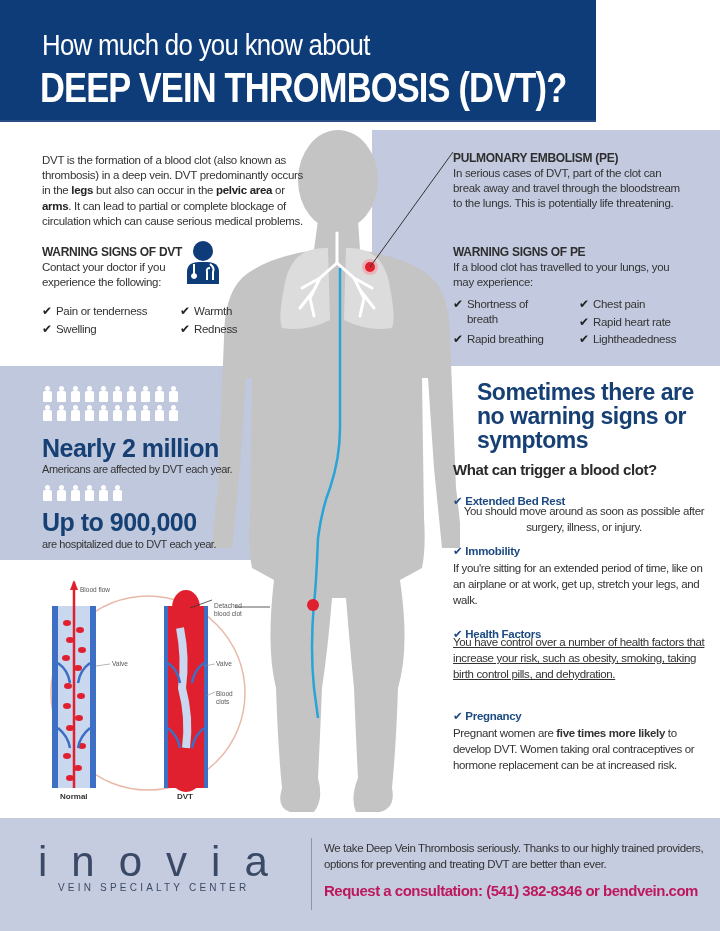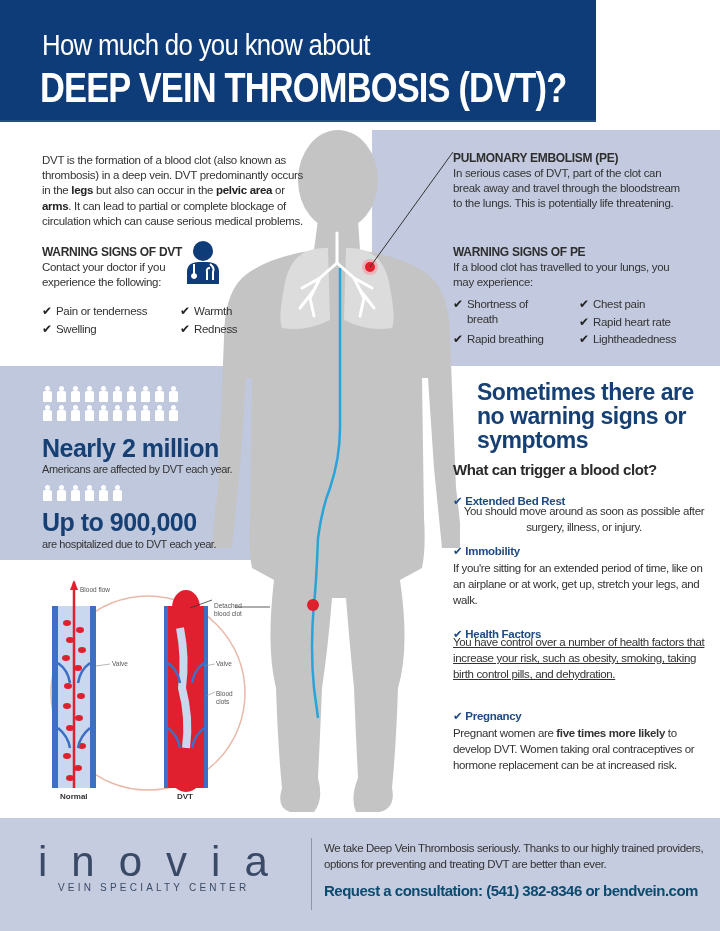--- a/index.html
+++ b/index.html
@@ -70,21 +70,21 @@
   .t1h { left: 453px; top: 487px; margin-top: 7px; } .t1t { left: 453px; top: 503px; text-align: center; }
   .t2h { left: 453px; top: 544px; } .t2t { left: 453px; top: 560px; }
   .t3h { left: 453px; top: 618px; margin-top: 9px; } .t3t { left: 453px; top: 634px; text-decoration: underline; }
   .t4h { left: 453px; top: 709px; } .t4t { left: 453px; top: 725px; }
 
   
   .logo-word { left: 38px; top: 838px; font-size: 42px; color: #3a4a66; letter-spacing: 24px; font-family: "Liberation Sans", sans-serif; white-space: nowrap; font-weight: normal; }
   .logo-sub { left: 58px; top: 882px; font-size: 10px; color: #3a4a66; letter-spacing: 3.2px; white-space: nowrap; }
   .footer-divider { left: 311px; top: 838px; width: 1px; height: 72px; background: #8d96ad; }
   .footer-text { left: 324px; top: 840px; width: 380px; font-size: 11.5px; line-height: 16px; color: #333; letter-spacing: -0.4px; }
-  .footer-cta { left: 324px; top: 882px; font-size: 15px; font-weight: bold; color: #0c4a6e; letter-spacing: -0.5px; white-space: nowrap; }
+  .footer-cta { left: 324px; top: 882px; font-size: 15px; font-weight: bold; color: #be185d; letter-spacing: -0.5px; white-space: nowrap; }
 </style>
 </head>
 <body>
 
 <div class="abs header">
   <div class="line1">How much do you know about</div>
   <div class="line2">DEEP VEIN THROMBOSIS (DVT)?</div>
 </div>
 <div class="abs band-pe"></div>
 <div class="abs band-stats"></div>

